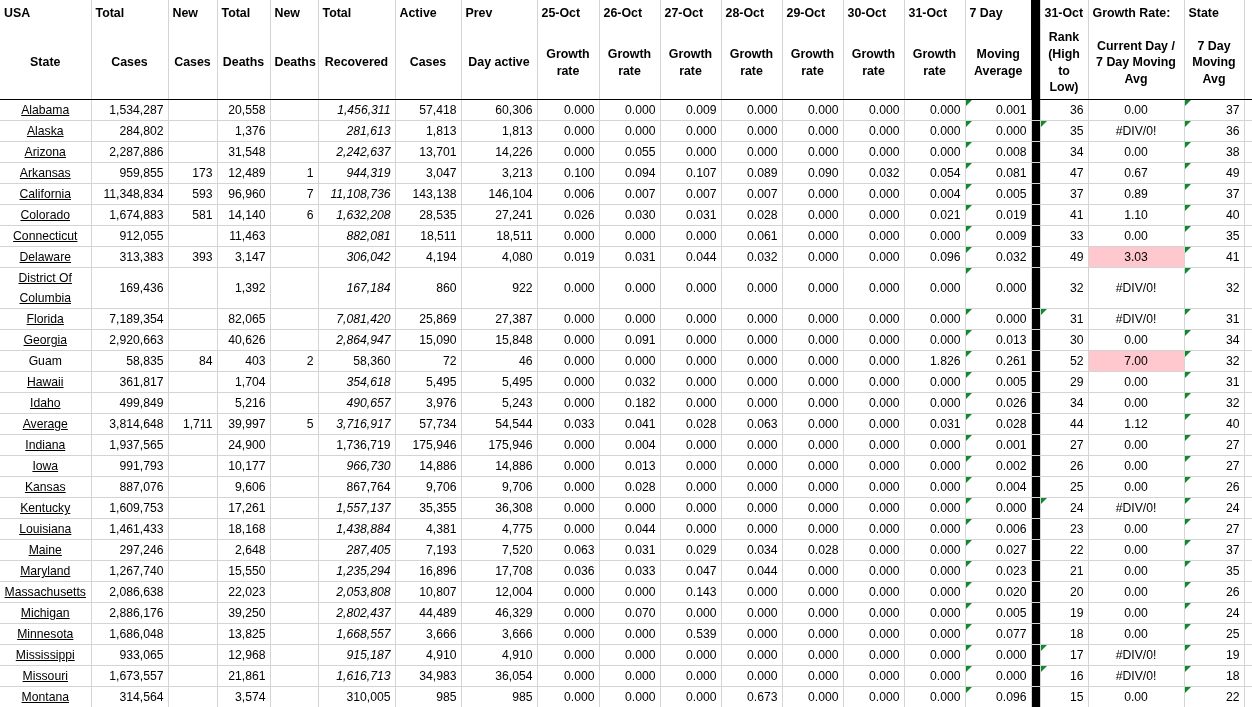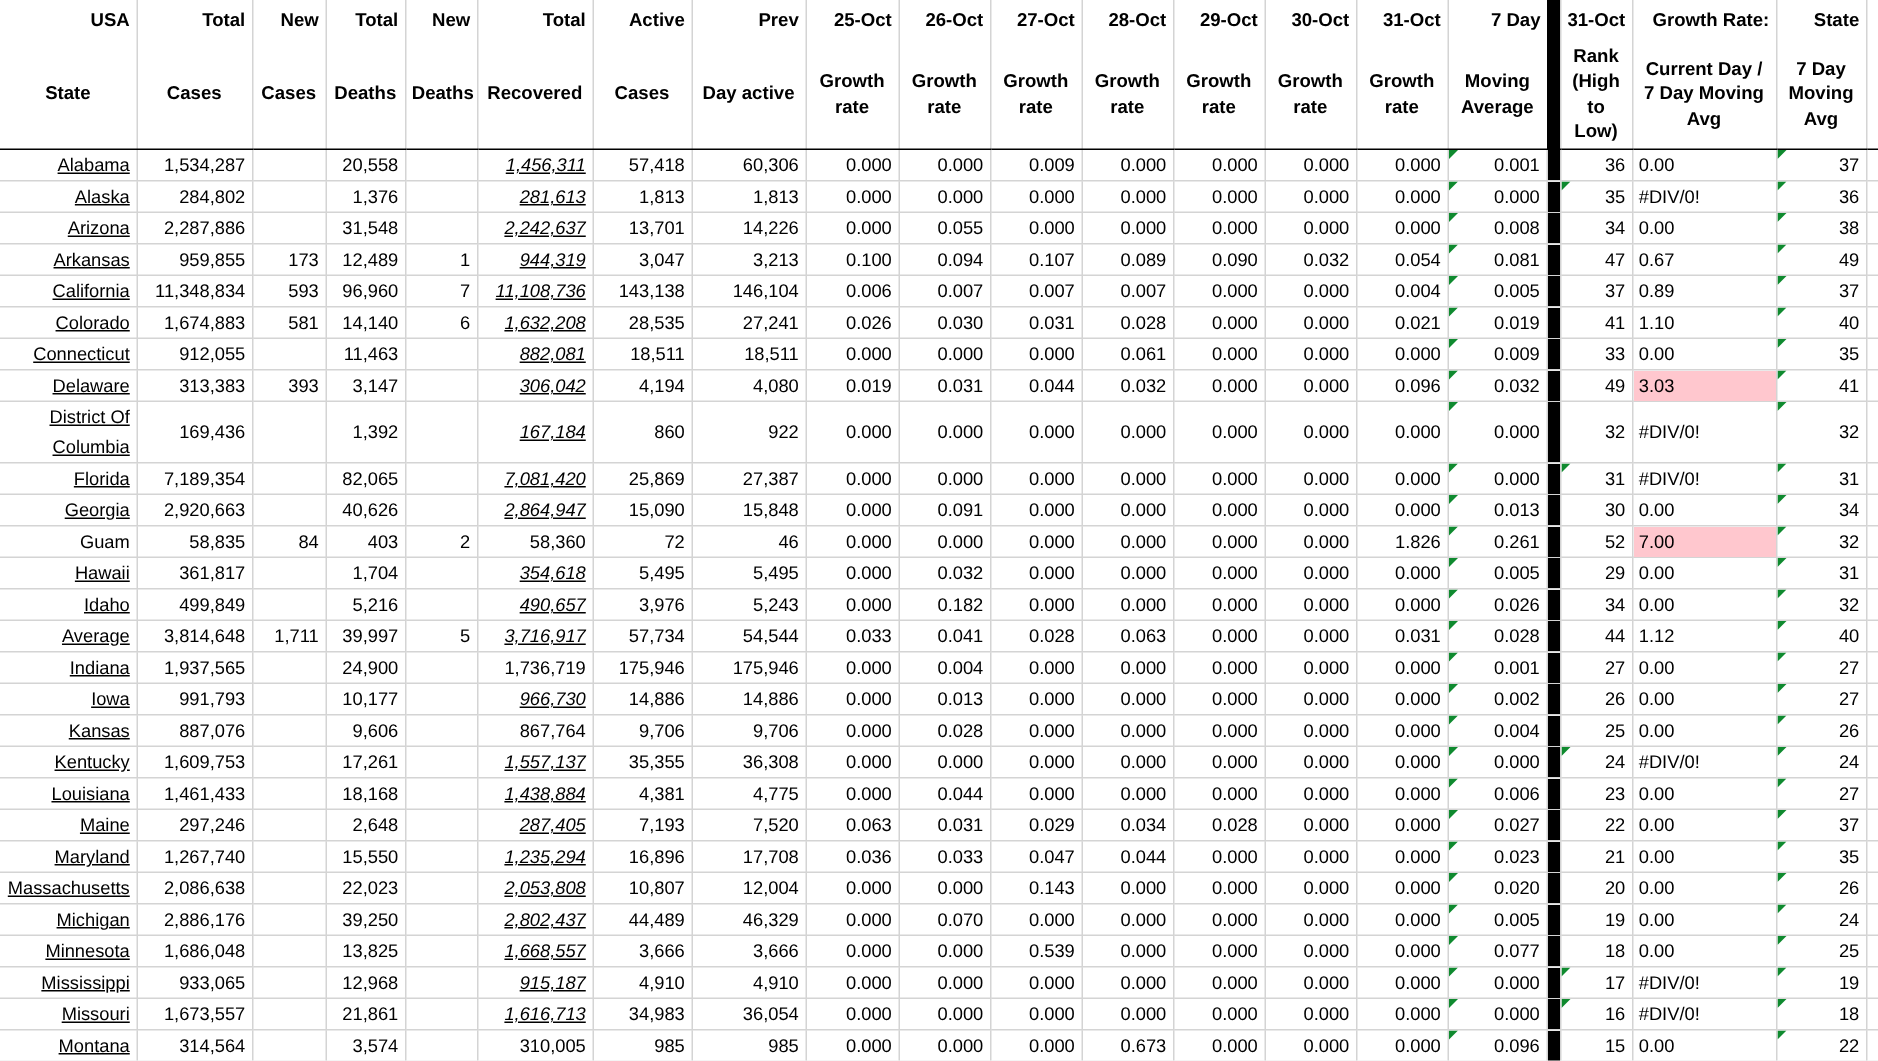--- a/index.html
+++ b/index.html
@@ -20,55 +20,55 @@
     border-bottom:1px solid #d4d4d4;
     overflow:hidden;
     white-space:nowrap;
     vertical-align:middle;
     position:relative;
     font-weight:normal;
   }
   
   tr.hdr1 td{
     height:26px;
-    text-align:right;
+    text-align:left;
     font-weight:bold;
     font-size:12.4px;
     border-bottom:none;
     vertical-align:middle;
   }
   tr.hdr2 td{
     height:73px;
     text-align:center;
     font-weight:bold;
     font-size:12.4px;
     white-space:normal;
     line-height:1.34;
     vertical-align:middle;
     border-bottom:1px solid #000000;
   }
   tr.hdr1 td.nob, tr.hdr2 td.nob{border-right:none;}
   
   tr.drow td{height:20px;line-height:20px;}
   tr.drow.tall td{height:40px;line-height:20px;white-space:normal;}
   td.state{
-    text-align:right;
+    text-align:center;
     font-weight:bold;
     padding-left:3px;
   }
   td.state span.nm{
     text-decoration:underline;
     font-weight:normal;
   }
   td.state span.nm.plain{text-decoration:none;font-weight:normal;}
   td.num{text-align:right;font-weight:bold;}
-  td.num.ital{font-style:italic;text-decoration:underline;}
+  td.num.ital{font-style:italic;}
   td.rate{text-align:right;font-weight:normal;}
   td.ctr{text-align:right;font-weight:normal;}
-  td.gr{font-weight:normal;}
+  td.gr{text-align:center;font-weight:normal;}
   td.pink{background:#ffc7ce;margin-top:16px;}
   
   td.divider,th.divider{
     background:#000000;
     border-right:none;
     border-bottom:none;
     padding:0;
   }
   
   .tri{

